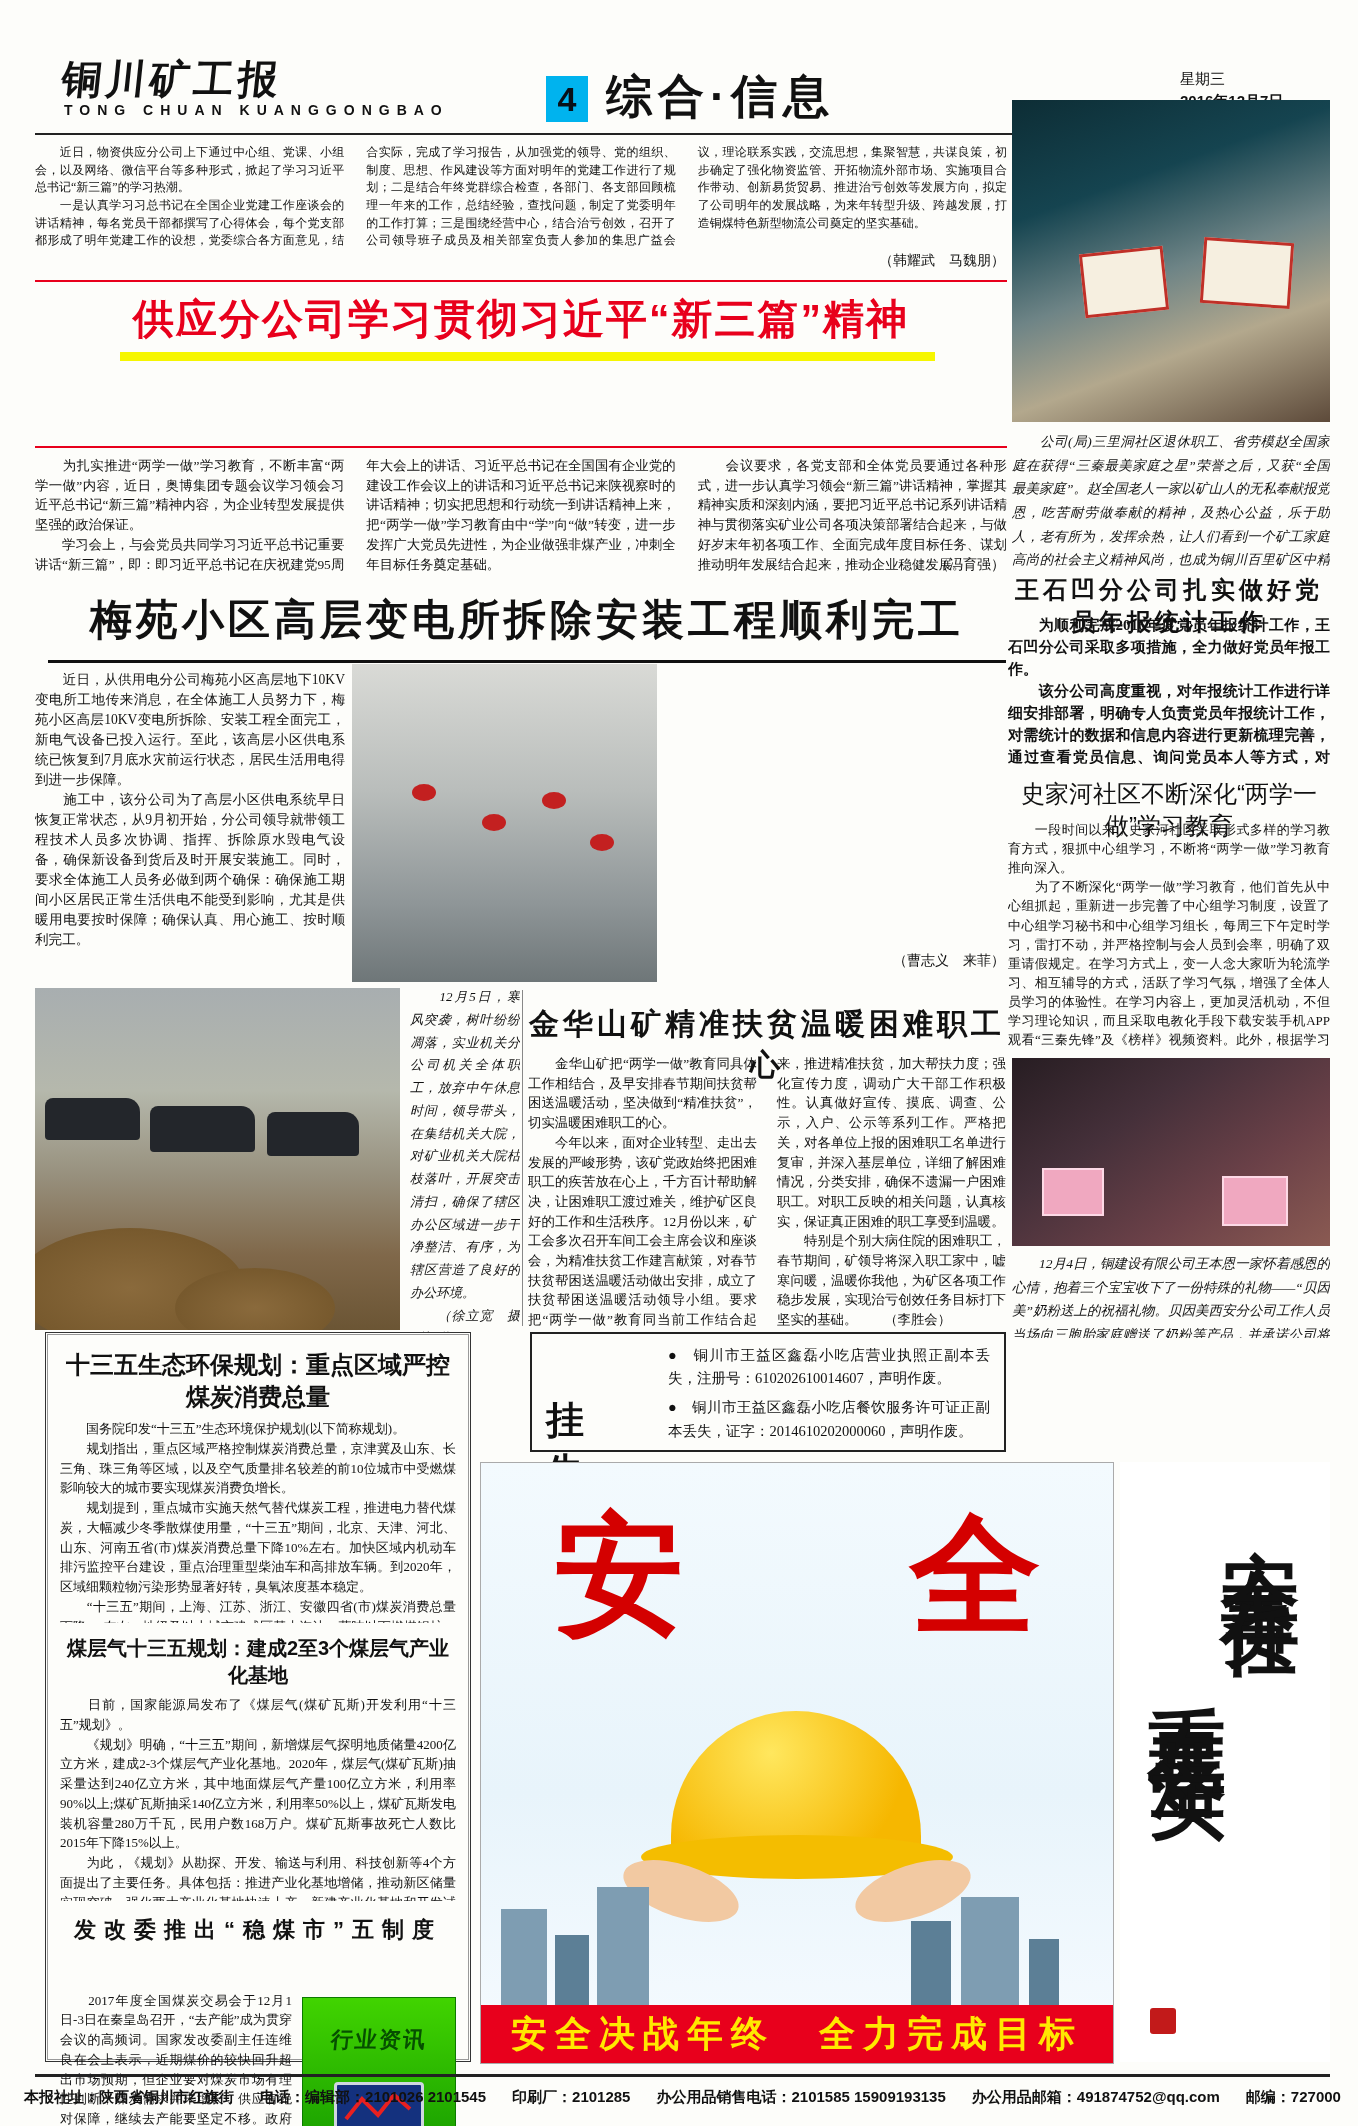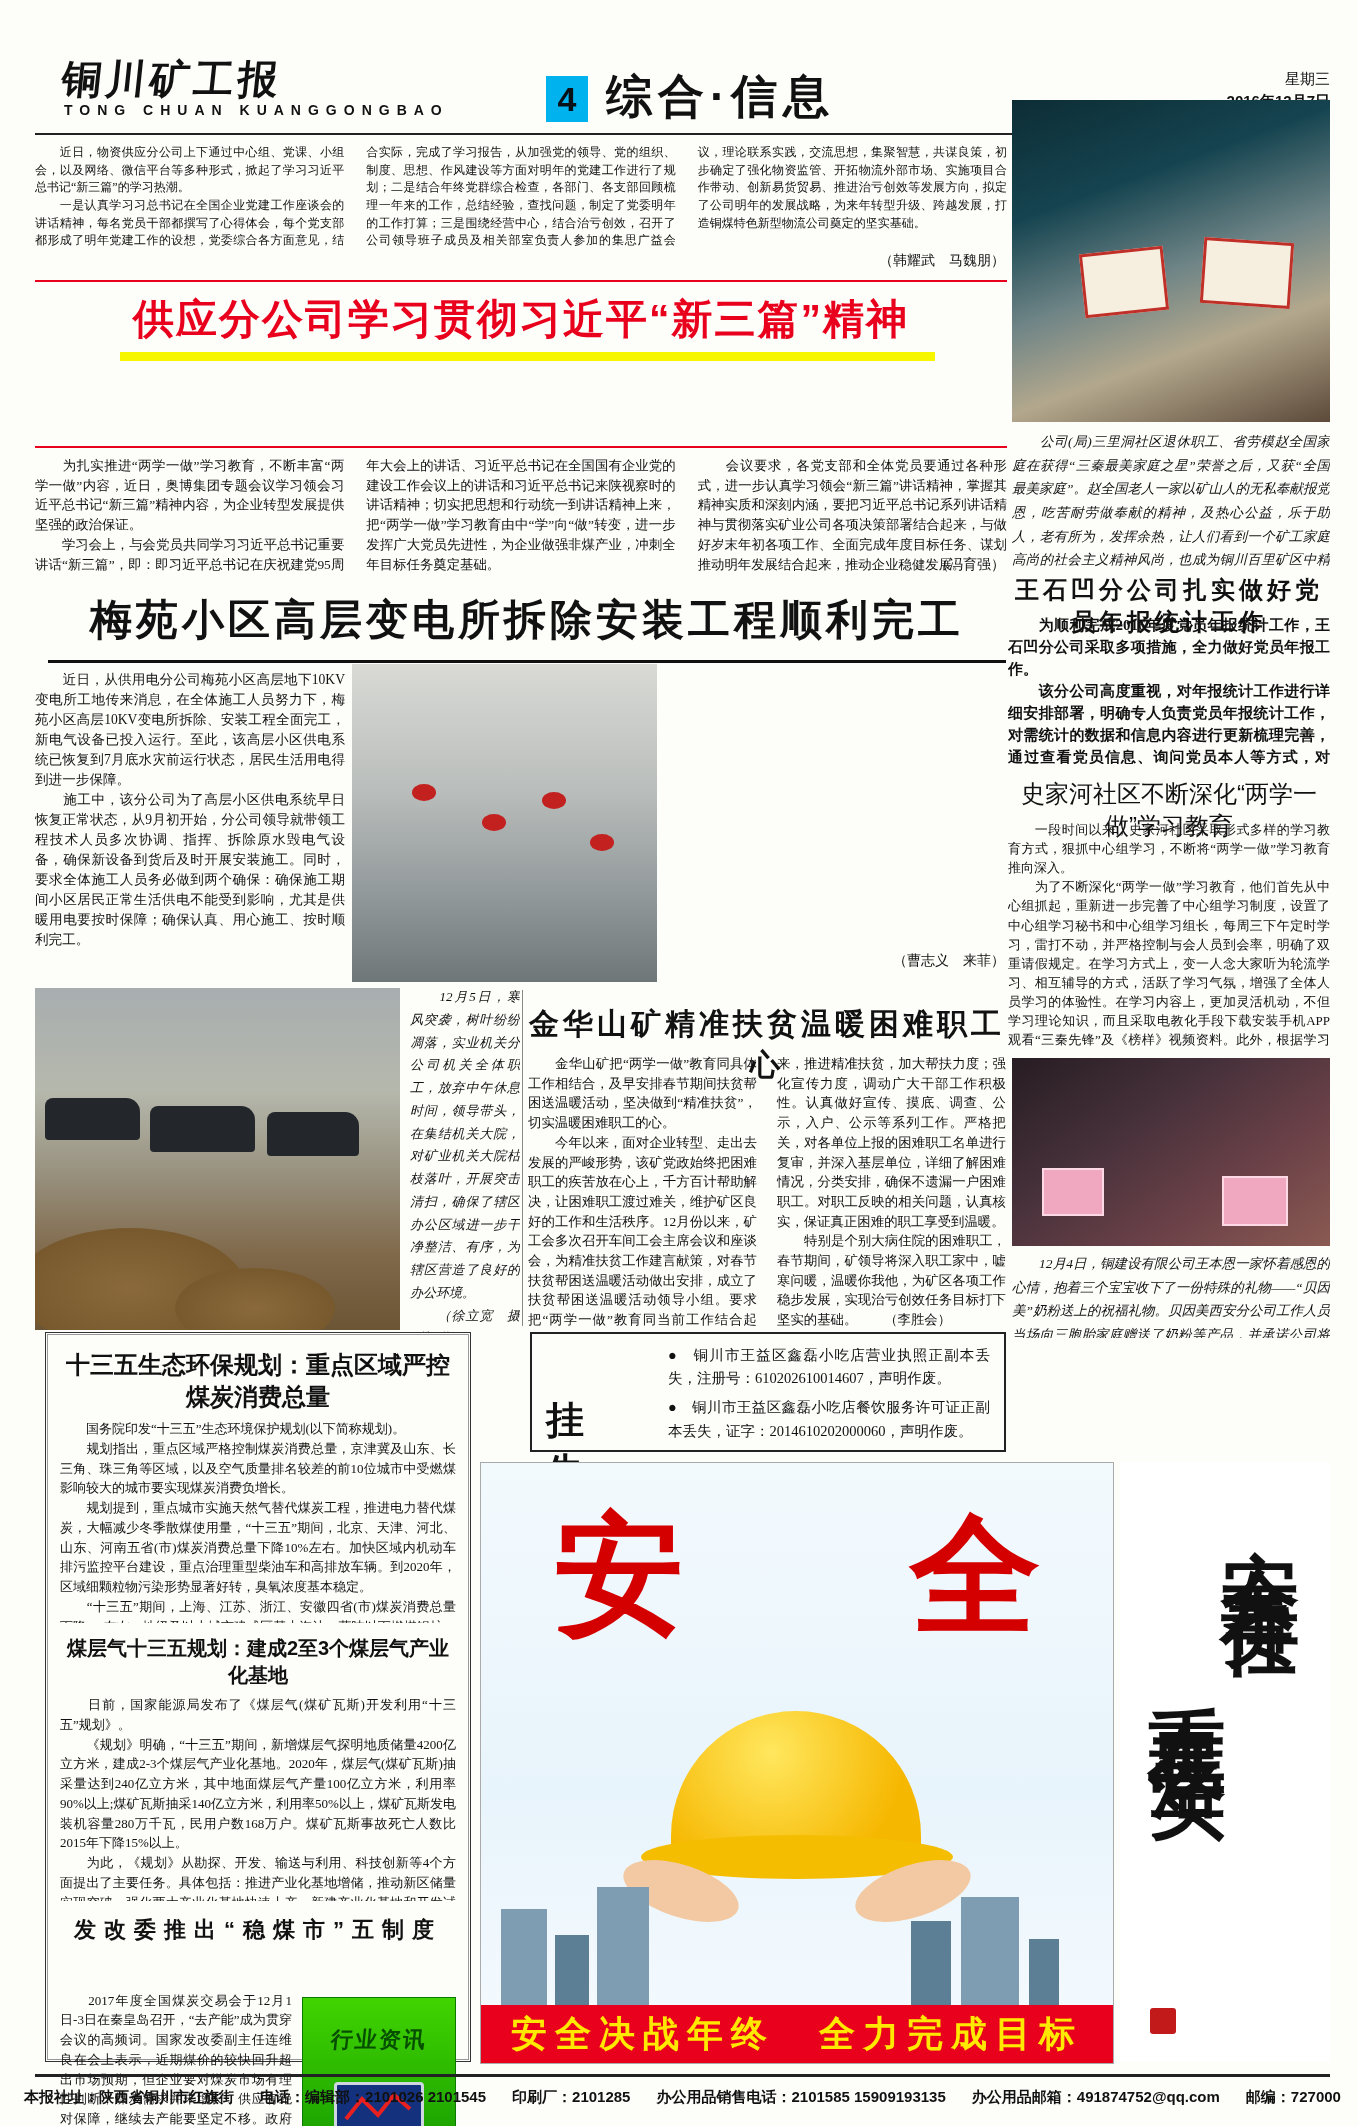--- a/index.html
+++ b/index.html
@@ -9,21 +9,21 @@
   .article{ text-align:justify; overflow:hidden; white-space:pre-line; line-height:1.47;}
   .cols-3{column-count:3;column-gap:22px;}
   .cols-2{column-count:2;column-gap:20px;}
   
   .masthead{font-size:40px;font-weight:bold;transform:skewX(-6deg);letter-spacing:4px;}
   .masthead-pinyin{font-size:14px;font-weight:bold;letter-spacing:7px;font-family:"Liberation Sans",sans-serif;}
   .pagenum-box{width:42px;height:46px;background:#00b3ee;color:#091018;font-weight:bold;
                font-size:34px;display:flex;align-items:center;justify-content:center;
                font-family:"Liberation Sans",sans-serif;}
   .section-title{font-size:46px;font-weight:bold;letter-spacing:6px;font-family:"Liberation Sans",sans-serif;}
-  .date-block{font-size:15px;text-align:right;font-family:"Liberation Sans",sans-serif;}
+  .date-block{font-size:15px;text-align:left;font-family:"Liberation Sans",sans-serif;}
   .date-block .d2{font-weight:bold;margin-top:3px;}
   .rule{background:#222;}
   .rule-red{background:#e8001c;}
   .rule-yellow{background:#f6f600;}
   
   .headline-red{color:#e8001c;font-weight:bold;font-size:41px;letter-spacing:2px;text-align:center;
                 font-family:"Liberation Sans",sans-serif;white-space:nowrap;}
   .headline-brush{font-weight:bold;text-align:center;letter-spacing:4px;}
   .headline-black{font-weight:normal;text-align:center;font-family:"Liberation Sans",sans-serif;}
   .byline{text-align:right;font-size:14px;}

